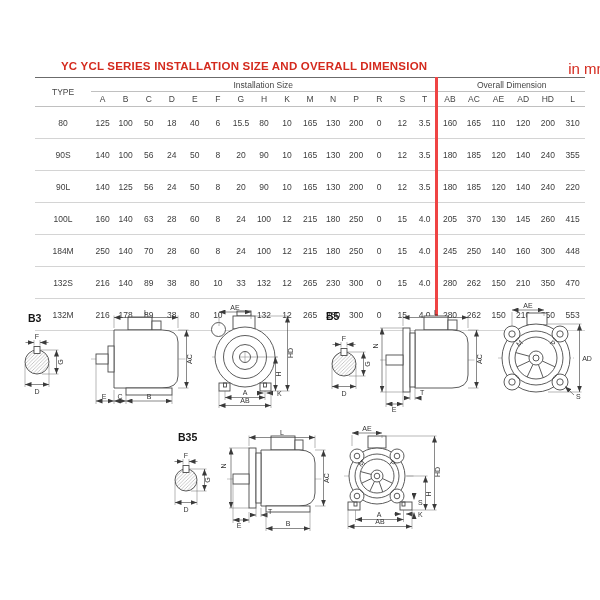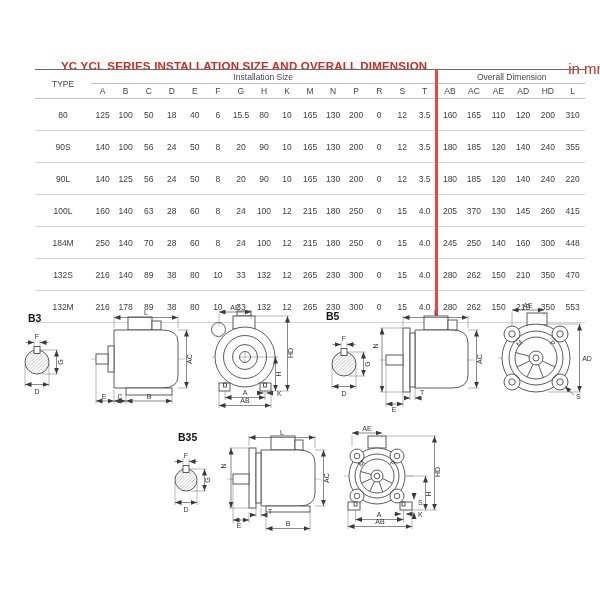--- a/index.html
+++ b/index.html
@@ -3,21 +3,21 @@
 <meta charset="utf-8">
 <style>
   html,body{margin:0;padding:0;background:#fff;}
   body{width:600px;height:600px;overflow:hidden;position:relative;
        font-family:"Liberation Sans",sans-serif;-webkit-font-smoothing:antialiased;}
   .page{position:absolute;inset:0;background:#fff;}
   .title-bar{position:absolute;left:37px;top:60px;width:548px;display:flex;
              justify-content:space-between;align-items:flex-start;margin-left:24px;}
   .title{font-size:11.5px;font-weight:bold;color:#d42a1e;letter-spacing:.2px;}
   .unit{font-size:15px;color:#d42a1e;}
-  table.dims{position:absolute;left:35px;top:69px;width:550px;border-collapse:collapse;
+  table.dims{position:absolute;left:35px;top:77px;width:550px;border-collapse:collapse;
              table-layout:fixed;font-size:8.5px;color:#3c3c3c;border-top:1px solid #6b6b6b;
              border-bottom:1px solid #b9b9b9;}
   table.dims th,table.dims td{font-weight:normal;text-align:center;padding:0;
              white-space:nowrap;overflow:hidden;}
   thead tr.grp{height:14px;}
   thead tr.lts{height:15px;}
   thead th.group{border-bottom:1px solid #c0c0c0;color:#454545;}
   thead tr.lts th{border-bottom:1px solid #c0c0c0;color:#454545;}
   th.typeh{border-bottom:1px solid #c0c0c0;color:#454545;}
   tbody tr{height:32px;}

